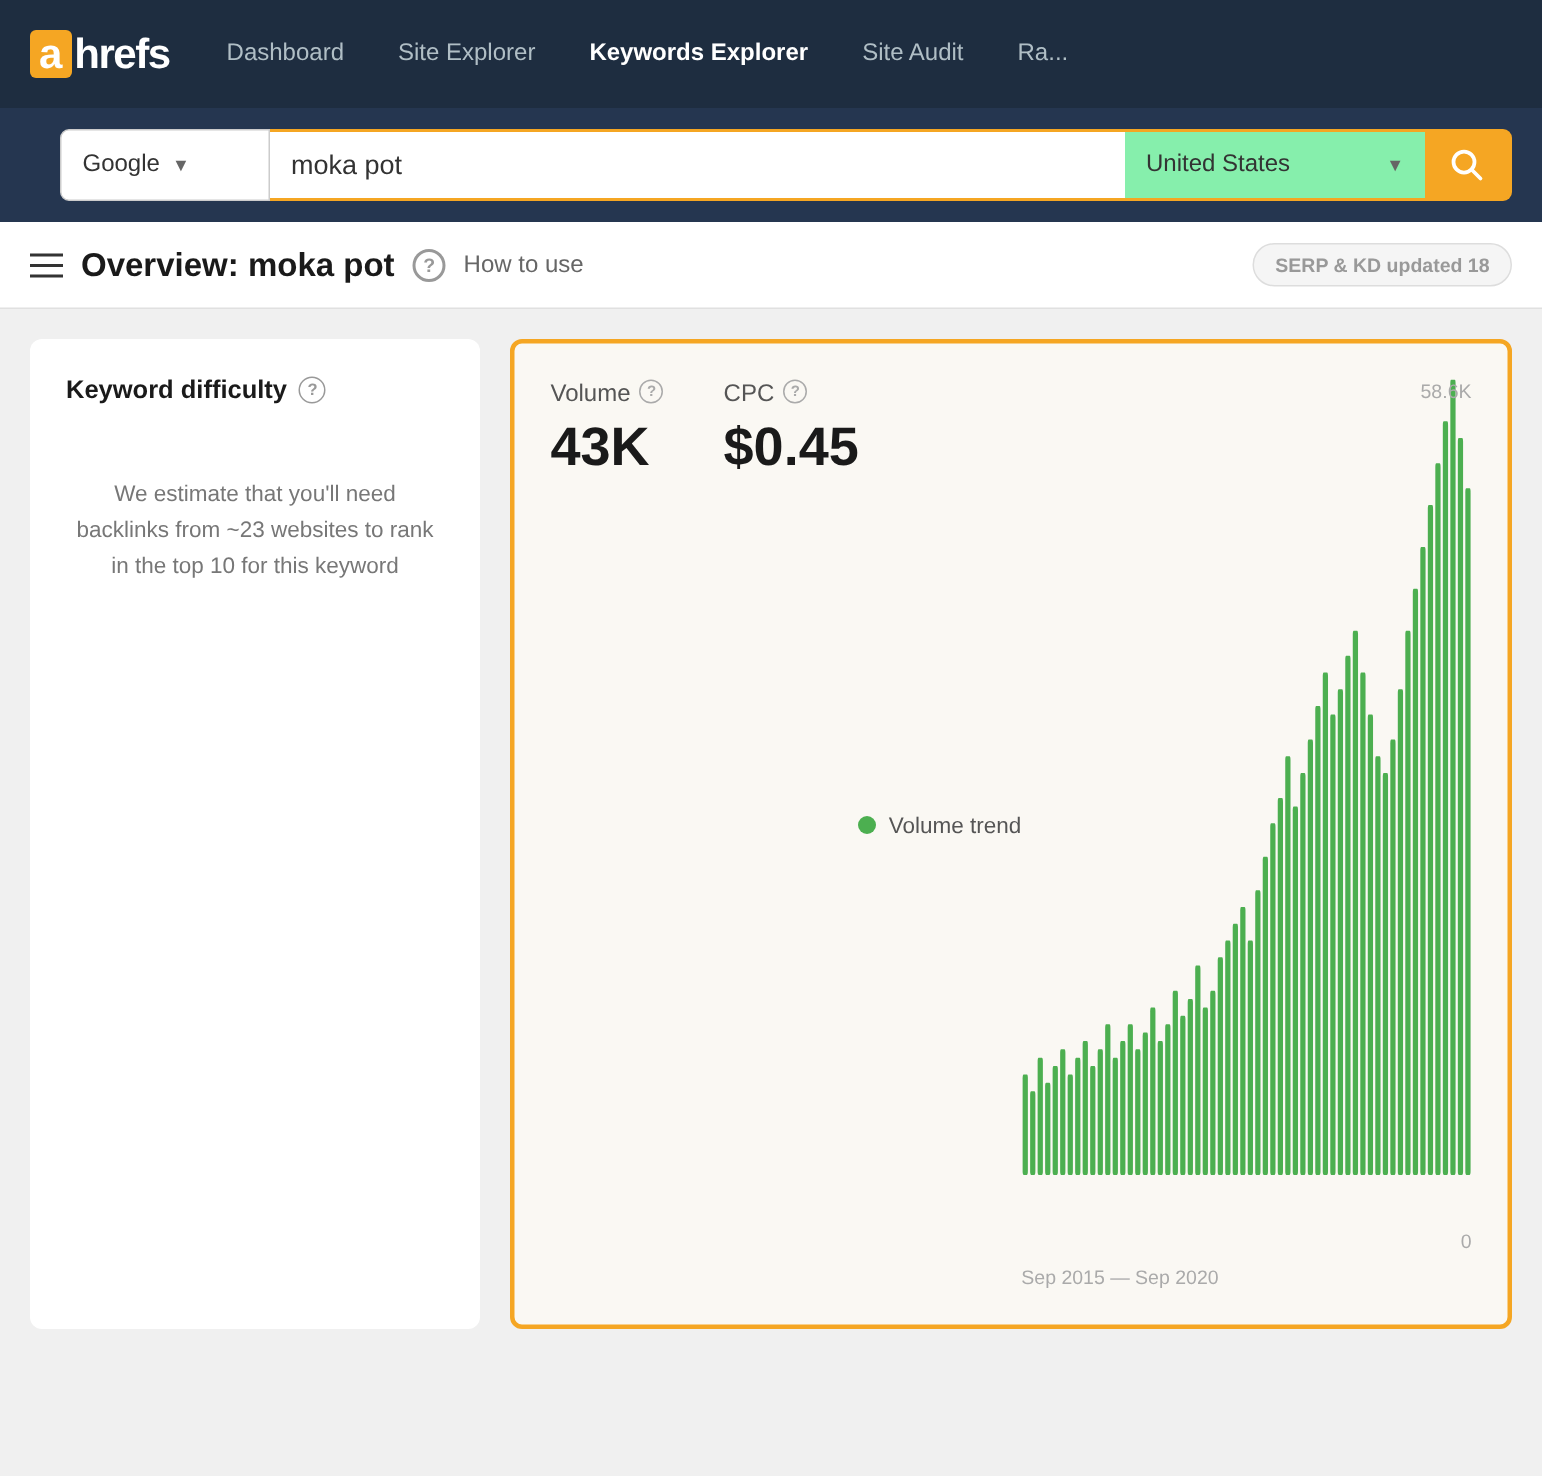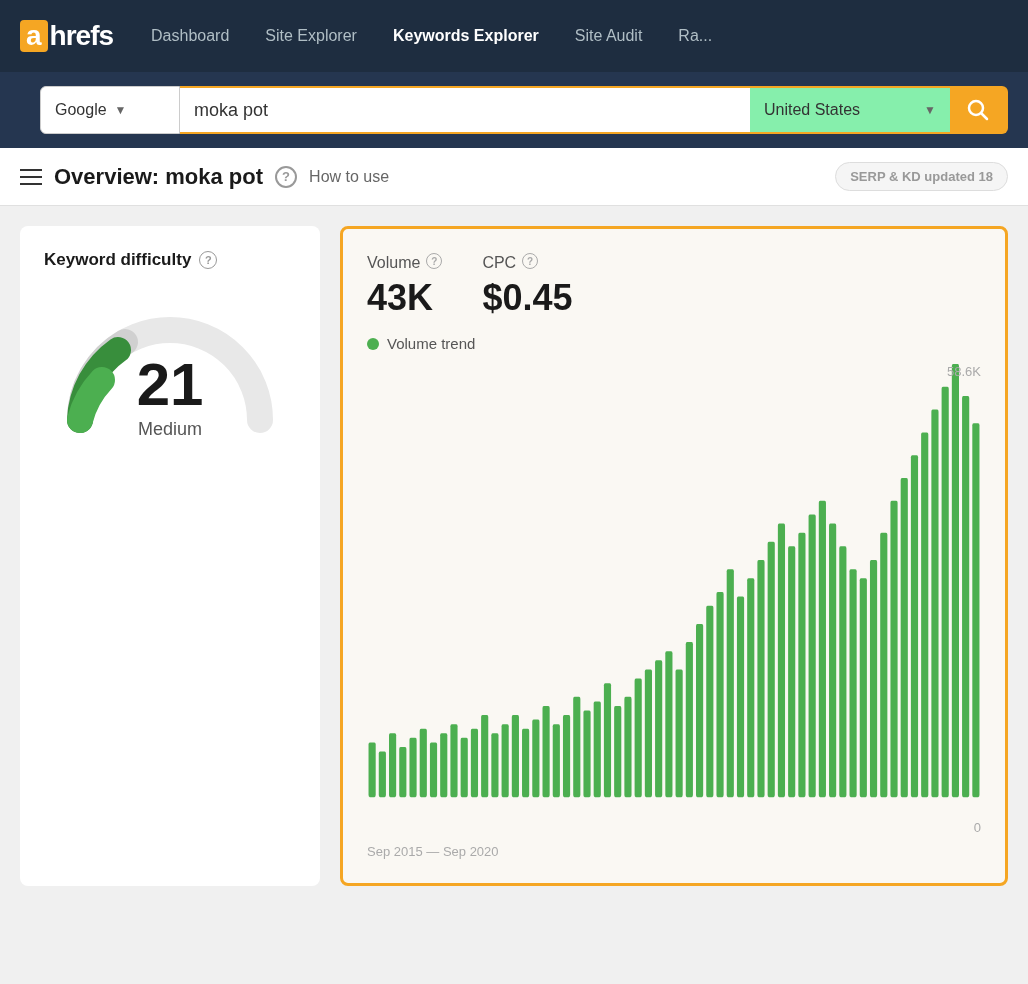--- a/index.html
+++ b/index.html
@@ -120,21 +120,21 @@
     .gauge-number { font-size: 60px; font-weight: 700; color: #1a1a1a; line-height: 1; }
     .gauge-label { font-size: 18px; color: #555; margin-top: 4px; }
 
     .kd-desc {
       margin-top: 28px; font-size: 15px; color: #777; text-align: center; line-height: 1.6;
     }
 
     
     .volume-card {
       background: #faf8f3; border-radius: 8px; padding: 24px; flex: 1;
-      border: 3px solid #f5a623; display: flex; flex-direction: column;
+      border: 3px solid #f5a623; display: flex; flex-direction: row;
     }
     .vol-metrics { display: flex; gap: 40px; margin-bottom: 16px; }
     .metric-block { }
     .metric-label {
       display: flex; align-items: center; gap: 6px; font-size: 16px; color: #555; margin-bottom: 4px;
     }
     .metric-label .help-icon-sm {
       width: 16px; height: 16px; border-radius: 50%; border: 1.5px solid #aaa;
       display: flex; align-items: center; justify-content: center;
       font-size: 10px; color: #aaa; font-weight: 600;
@@ -207,37 +207,22 @@
 </div>
 
 <div class="main-content">
 
   <div class="kd-card">
     <div class="kd-header">
       <span class="kd-title">Keyword difficulty</span>
       <div class="kd-help-icon">?</div>
     </div>
 
-    <div class="gauge-wrap">
-      <svg viewBox="0 0 240 200">
-
-        <path d="M 30 150 A 90 90 0 0 1 210 150" stroke="#e8e8e8" stroke-width="26" fill="none" stroke-linecap="round"></path>
-
-        <path d="M 30 150 A 90 90 0 0 1 75 72" stroke="#d0d0d0" stroke-width="26" fill="none" stroke-linecap="round"></path>
-
-        <path d="M 30 150 A 90 90 0 0 1 68 80" stroke="#388e3c" stroke-width="26" fill="none" stroke-linecap="round"></path>
-
-        <path d="M 30 150 A 90 90 0 0 1 52 110" stroke="#4caf50" stroke-width="26" fill="none" stroke-linecap="round"></path>
-      </svg>
-      <div class="gauge-center">
-        <div class="gauge-number">21</div>
-        <div class="gauge-label">Medium</div>
-      </div>
-    </div>
-
+
+    <div class="kd-desc">We estimate that you'll need backlinks from ~23 websites to rank in the top 10 for this keyword</div>
   </div>
 
   <div class="volume-card">
     <div class="vol-metrics">
       <div class="metric-block">
         <div class="metric-label">
           <span>Volume</span>
           <div class="metric-label help-icon-sm" style="width:16px;height:16px;border-radius:50%;border:1.5px solid #aaa;display:flex;align-items:center;justify-content:center;font-size:10px;color:#aaa;font-weight:600;">?</div>
         </div>
         <div class="metric-value">43K</div>

